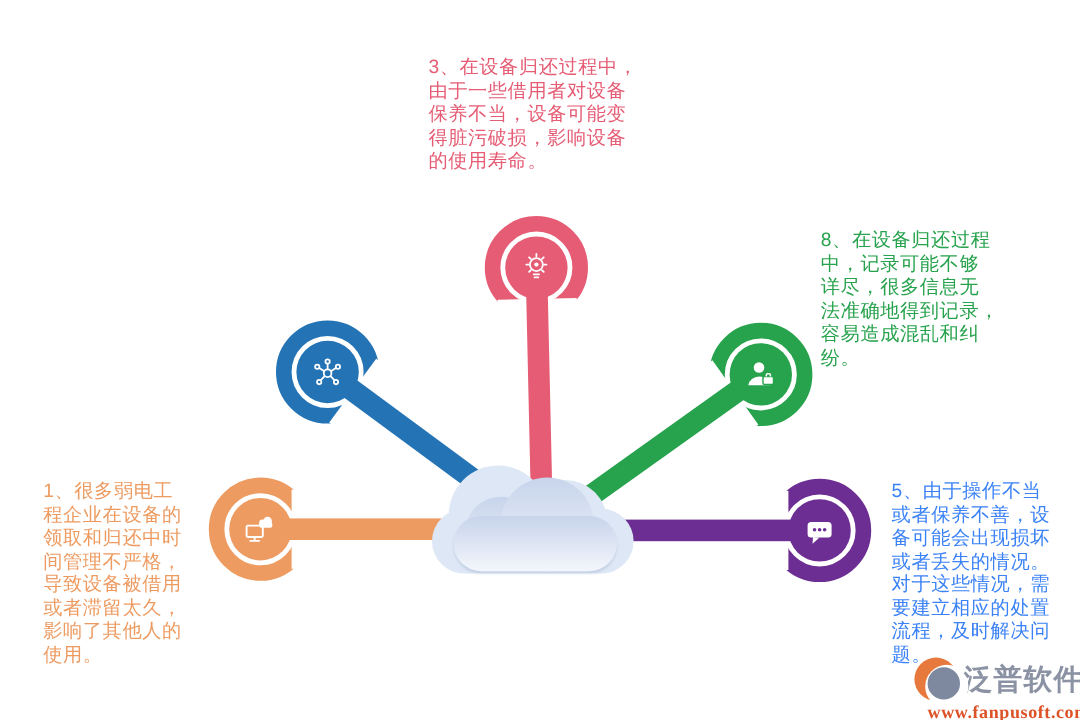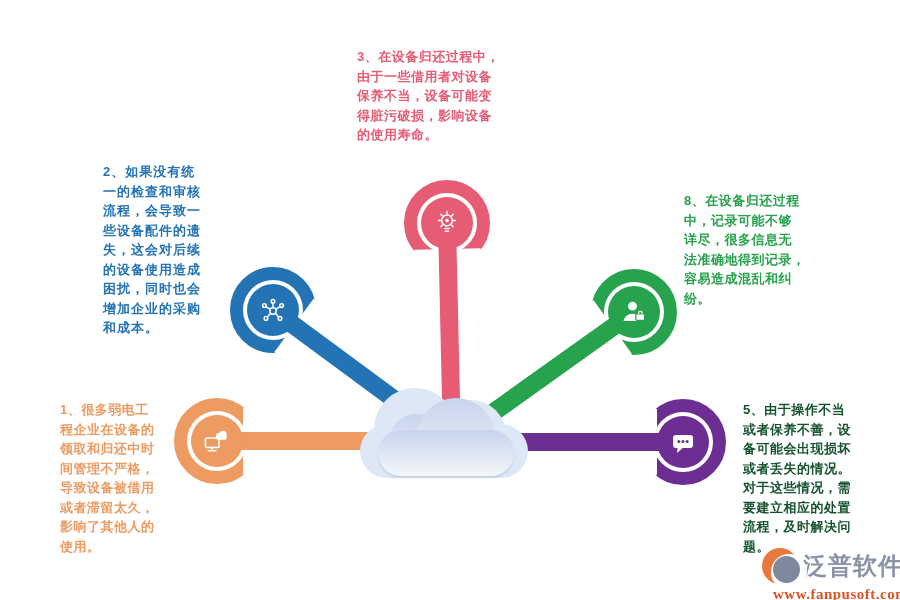--- a/index.html
+++ b/index.html
@@ -25,24 +25,24 @@
     position:absolute;left:-26px;top:-26px;width:52px;height:52px;border-radius:50%;
     background:var(--c);z-index:4;display:flex;align-items:center;justify-content:center;
   }
   .n1{left:217px;top:441px;--a:0deg;--len:237px;}
   .n2{left:273px;top:310px;--a:36.4deg;--len:224px;}
   .n3{left:447px;top:223px;--a:88.7deg;--len:221px;}
   .n4{left:634px;top:312px;--a:144.5deg;--len:226px;}
   .n5{left:683px;top:442px;--a:180deg;--len:235px;}
   
   .note{
-    position:absolute;z-index:6;font-weight:bold;font-size:13px;line-height:19.5px;
+    position:absolute;z-index:6;font-weight:normal;font-size:16px;line-height:19.5px;
     white-space:pre-line;letter-spacing:0.5px;
   }
-  .t1{left:60px;top:400px;width:132px;}
+  .t1{left:36px;top:400px;width:132px;}
   .t2{left:103px;top:162px;width:138px;letter-spacing:1px;}
   .t3{left:357px;top:47px;width:212px;}
   .t4{left:684px;top:191px;width:166px;}
   .t5{left:743px;top:400px;width:152px;}
   
   .cloud{position:absolute;left:360px;top:386px;width:172px;height:96px;z-index:5;}
   .cloud i{position:absolute;display:block;}
   .cb{background:var(--cloud-back,#DDE7F5);border-radius:50%;}
   .cb1{left:14px;top:2px;width:82px;height:82px;}
   .cb2{left:76px;top:14px;width:70px;height:70px;}
@@ -162,41 +162,32 @@
   </div>
 
   <div class="note t1" style="color: rgb(237, 155, 97);">1、很多弱电工
 程企业在设备的
 领取和归还中时
 间管理不严格，
 导致设备被借用
 或者滞留太久，
 影响了其他人的
 使用。</div>
-  <div class="note t2" style="color: rgb(35, 115, 181);">2、如果没有统
-一的检查和审核
-流程，会导致一
-些设备配件的遗
-失，这会对后续
-的设备使用造成
-困扰，同时也会
-增加企业的采购
-和成本。</div>
   <div class="note t3" style="color: rgb(229, 92, 116);">3、在设备归还过程中，
 由于一些借用者对设备
 保养不当，设备可能变
 得脏污破损，影响设备
 的使用寿命。</div>
   <div class="note t4" style="color: rgb(39, 162, 77);">8、在设备归还过程
 中，记录可能不够
 详尽，很多信息无
 法准确地得到记录，
 容易造成混乱和纠
 纷。</div>
-  <div class="note t5" style="color: #14532d;">5、由于操作不当
+  <div class="note t5" style="color: #3b82f6;">5、由于操作不当
 或者保养不善，设
 备可能会出现损坏
 或者丢失的情况。
 对于这些情况，需
 要建立相应的处置
 流程，及时解决问
 题。</div>
 
   <div class="logo">
     <div class="logo-row">

